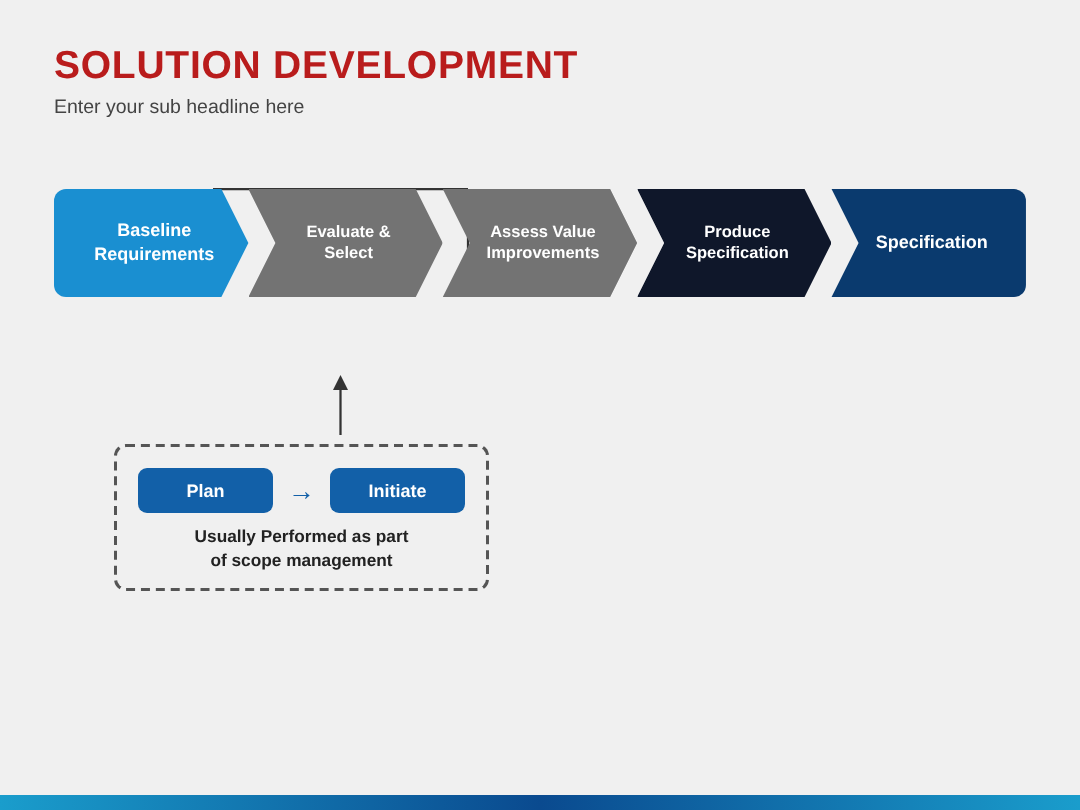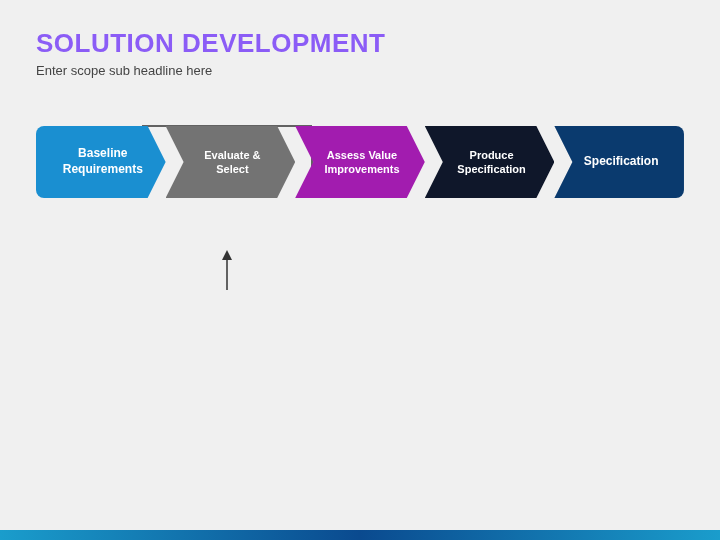--- a/index.html
+++ b/index.html
@@ -27,21 +27,21 @@
       bottom: 0;
       left: 0;
       width: 100%;
       height: 10px;
       background: linear-gradient(to right, #1a9dcc, #0a4a8f, #1a9dcc);
     }
 
     .title {
       font-size: 26px;
       font-weight: 900;
-      color: #8b5cf6;
+      color: #b91c1c;
       letter-spacing: 0.5px;
       margin-bottom: 4px;
     }
 
     .subtitle {
       font-size: 13px;
       color: #444;
       margin-bottom: 28px;
     }
 
@@ -80,21 +80,21 @@
       border-radius: 8px 0 0 8px;
     }
 
     .arrow-step:last-child {
       clip-path: polygon(0% 0%, 100% 0%, 100% 100%, 0% 100%, 18px 50%);
       border-radius: 0 8px 8px 0;
     }
 
     .step-baseline { background: #1a8fd1; }
     .step-evaluate { background: #737373; }
-    .step-assess   { background: #a21caf; }
+    .step-assess   { background: #737373; }
     .step-produce  { background: #0f172a; }
     .step-spec     { background: #0a3a6e; }
 
     .step-label {
       line-height: 1.3;
       font-size: 11px;
     }
 
     .step-label.bold {
       font-weight: 700;
@@ -143,21 +143,21 @@
       text-align: center;
       line-height: 1.4;
     }
   </style>
 </head>
 <body>
 
 <div class="slide">
 
   <div class="title">SOLUTION DEVELOPMENT</div>
-  <div class="subtitle">Enter scope sub headline here</div>
+  <div class="subtitle">Enter your sub headline here</div>
 
   <div class="flow-container">
 
     <svg style="position:absolute; top:0px; left:46px; width:240px; height:52px; overflow:visible;">
 
       <line x1="60" y1="0" x2="60" y2="48" stroke="#333" stroke-width="1.5"></line>
       <polygon points="55,42 60,52 65,42" fill="#333"></polygon>
 
       <line x1="60" y1="0" x2="230" y2="0" stroke="#333" stroke-width="1.5"></line>
 
@@ -183,17 +183,25 @@
       </div>
       <div class="arrow-step step-produce">
         <span class="step-label">Produce<br>Specification</span>
       </div>
       <div class="arrow-step step-spec">
         <span class="step-label bold">Specification</span>
       </div>
 
     </div>
 
+    <div class="sub-container">
+      <div class="sub-boxes">
+        <div class="sub-box">Plan</div>
+        <div class="sub-arrow">→</div>
+        <div class="sub-box">Initiate</div>
+      </div>
+      <div class="sub-caption">Usually Performed as part<br>of scope management</div>
+    </div>
 
   </div>
 
   <div class="bottom-bar"></div>
 </div>
 
 </body></html>

